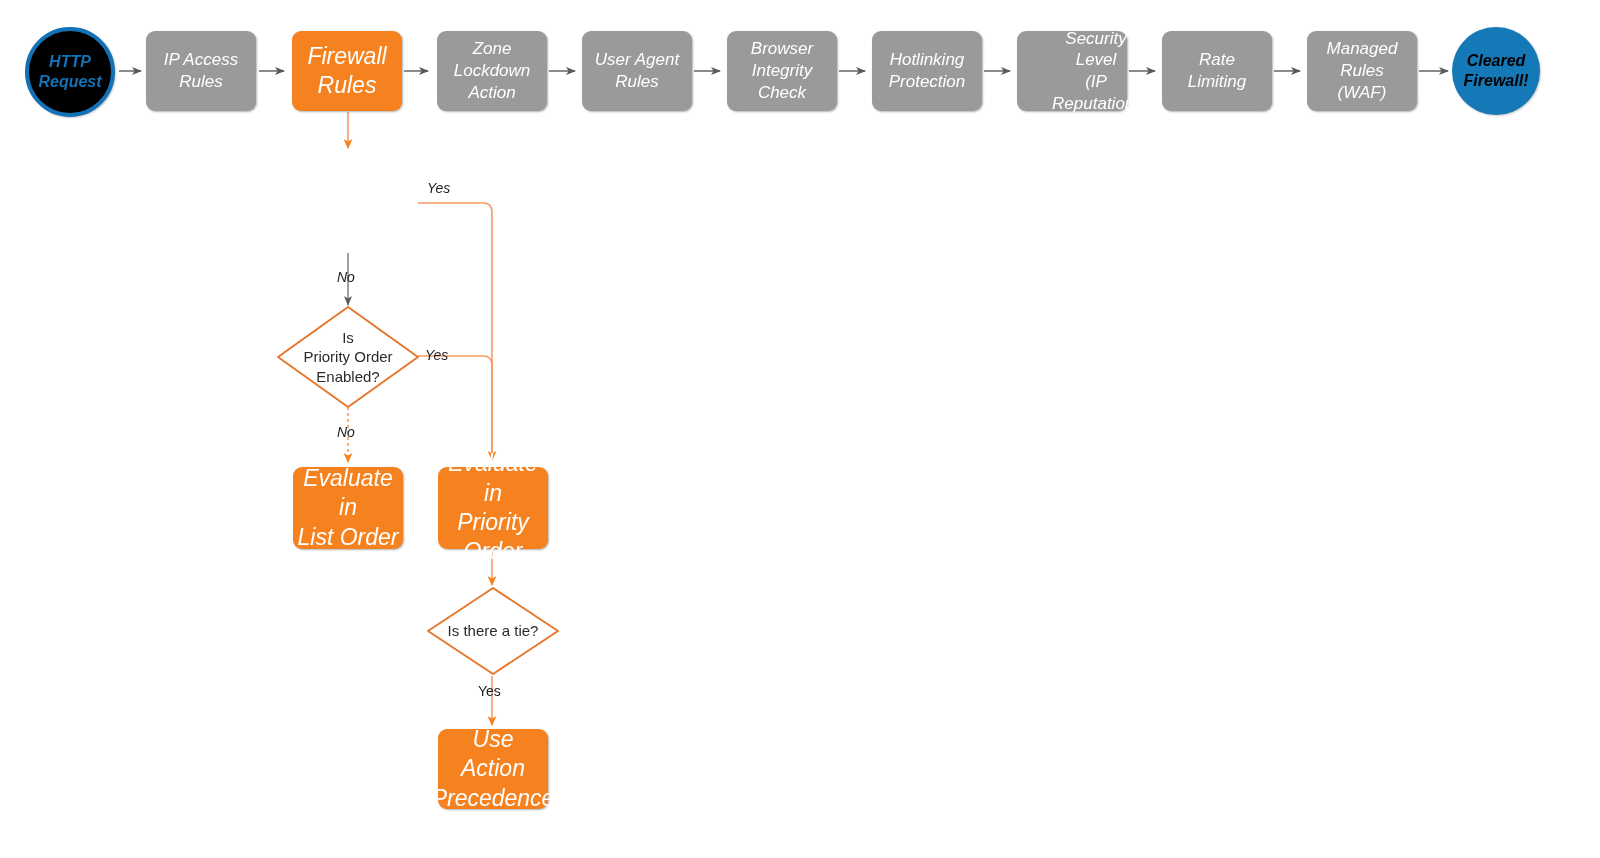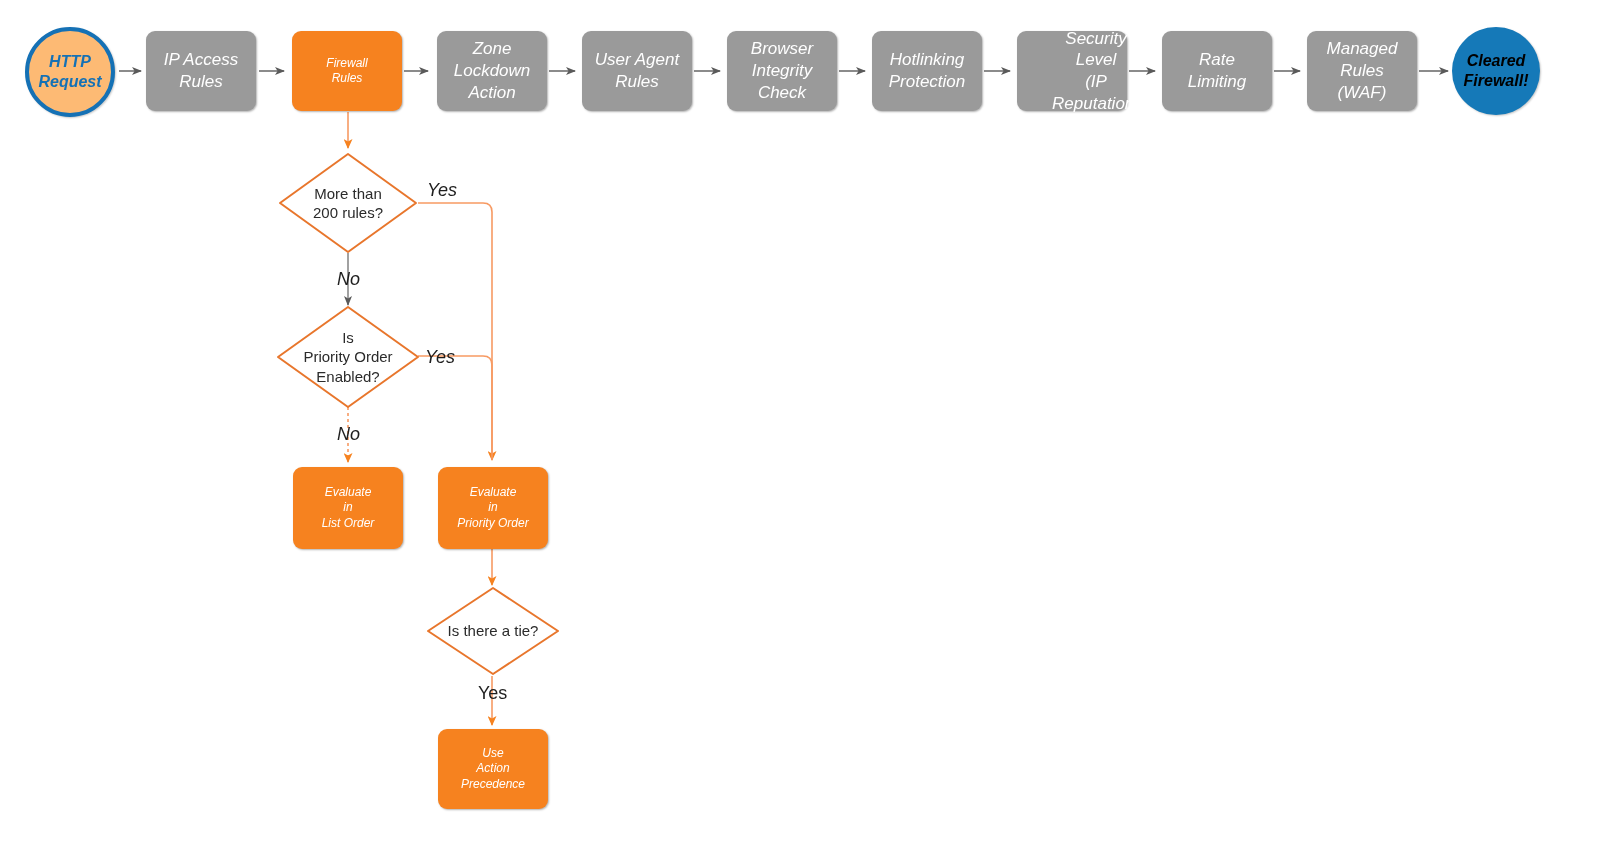--- a/index.html
+++ b/index.html
@@ -49,32 +49,32 @@
   .proc.gray {
     background: #9A9A9A;
     color: #ffffff;
     font-style: italic;
     font-size: 17px;
   }
   .proc.orange {
     background: #F6821F;
     color: #ffffff;
     font-style: italic;
-    font-size: 12px;
+    font-size: 23px;
   }
 
   
   .term {
     border-radius: 50%;
     font-style: italic;
     font-weight: bold;
     font-size: 16px;
   }
   .term.hollow {
-    background: #fdba74;
+    background: #000000;
     border: 4px solid #1571B5;
     color: #1571B5;
     box-shadow: 1px 1px 2px rgba(0,0,0,0.22);
   }
   .term.filled {
     background: #1579B8;
     border: none;
     color: #000000;
     box-shadow: 1px 1px 2px rgba(0,0,0,0.22);
   }
@@ -92,21 +92,21 @@
     position: relative;
     z-index: 2;
     color: #2b2b2b;
     font-size: 15px;
     font-style: normal;
   }
 
   
   .elabel {
     position: absolute;
-    font-size: 18px;
+    font-size: 14px;
     font-style: italic;
     color: #1e1e1e;
     z-index: 6;
     white-space: nowrap;
   }
   .elabel.plain {
     font-style: normal;
   }
 </style>
 </head>
@@ -218,27 +218,20 @@
     <span class="label">Managed
 Rules
 (WAF)</span>
   </div>
 
   <div class="node term filled" style="left:1452px; top:27px; width:88px; height:88px;">
     <span class="label">Cleared
 Firewall!</span>
   </div>
 
-  <div class="node decision" style="left:278px; top:152px; width:140px; height:102px;">
-    <svg class="dshape" viewBox="0 0 140 102" preserveAspectRatio="none">
-      <polygon points="70,2 138,51 70,100 2,51" fill="#ffffff" stroke="#E8762C" stroke-width="2" stroke-linejoin="round"></polygon>
-    </svg>
-    <span class="label">More than
-200 rules?</span>
-  </div>
 
   <div class="node decision" style="left:276px; top:305px; width:144px; height:104px;">
     <svg class="dshape" viewBox="0 0 144 104" preserveAspectRatio="none">
       <polygon points="72,2 142,52 72,102 2,52" fill="#ffffff" stroke="#E8762C" stroke-width="2" stroke-linejoin="round"></polygon>
     </svg>
     <span class="label">Is
 Priority Order
 Enabled?</span>
   </div>
 

